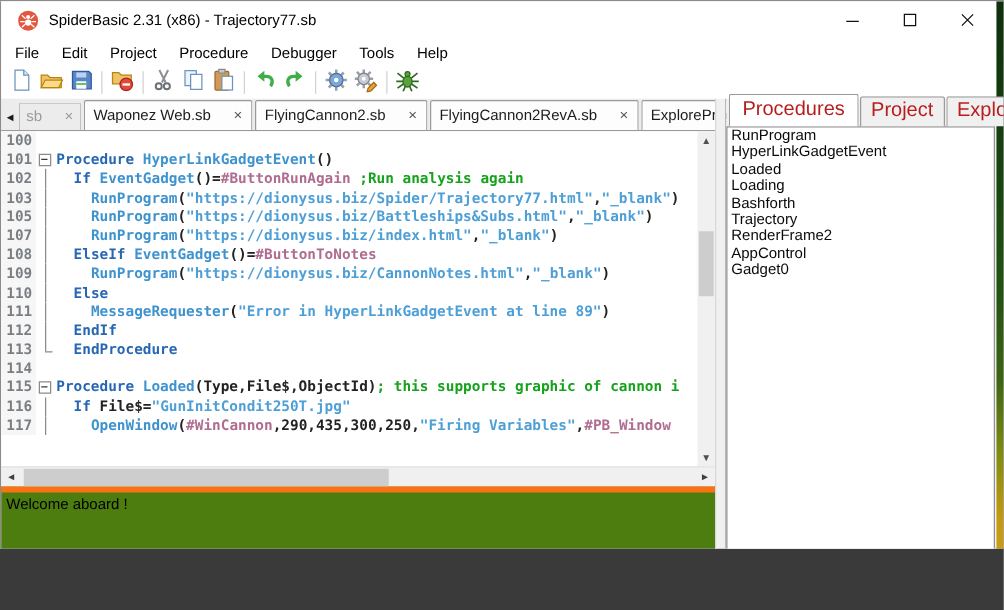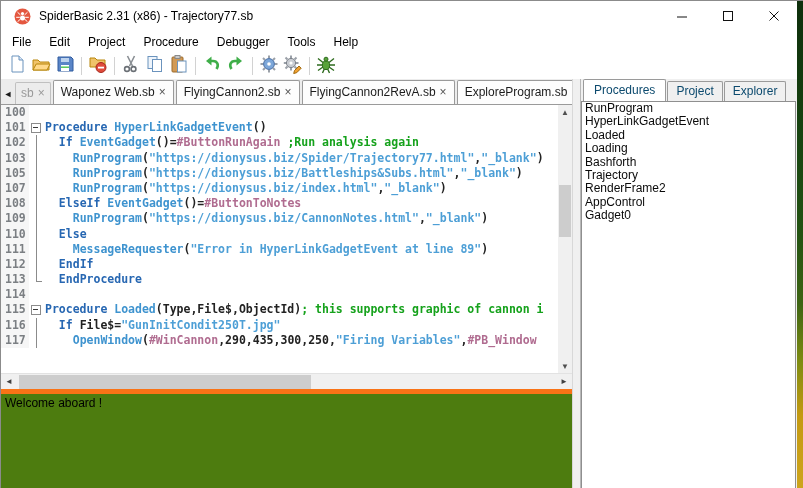--- a/index.html
+++ b/index.html
@@ -1,16 +1,16 @@
 <!DOCTYPE html>
 <html><head>
 <meta charset="utf-8">
 <style>
   html,body{margin:0;padding:0;background:#3a3a3a;}
-  .window{position:relative;width:803px;height:488px;background:#fff;overflow:hidden;
+  .window{position:relative;width:803px;height:439px;background:#fff;overflow:hidden;
           font-family:"Liberation Sans",sans-serif;border-top:1px solid #8b8b8b;box-sizing:border-box;}
   .desktop-strip{position:absolute;right:0;top:0;width:6px;height:488px;
      background:linear-gradient(180deg,#0e2f0c 0%,#174410 28%,#235312 48%,#3d6413 62%,#7e8c12 74%,#c49a12 85%,#cda51d 100%);}
   .app{position:absolute;left:0;top:0;width:797px;height:488px;display:flex;flex-direction:column;
        border-left:1px solid #8b8b8b;box-sizing:border-box;}
   
   .titlebar{height:30px;display:flex;align-items:center;background:#fff;flex:0 0 auto;}
   .app-icon{margin:0 8px 0 13px;width:17px;height:17px;flex:0 0 auto;}
   .title-text{font-size:12px;color:#000;}
   .win-controls{margin-left:auto;display:flex;height:100%;}
@@ -25,21 +25,21 @@
   
   .mainrow{flex:1;display:flex;min-height:0;}
   .left-col{width:571px;display:flex;flex-direction:column;flex:0 0 auto;}
   .splitter{width:7px;background:#f0f0f0;border-left:1px solid #d8d8d8;border-right:1px solid #b8b8b8;flex:0 0 auto;}
   .right-panel{flex:1;display:flex;flex-direction:column;background:#f0f0f0;min-width:0;}
   
   .tabbar{height:26px;background:#ececec;display:flex;align-items:flex-end;flex:0 0 auto;
           border-bottom:1px solid #9a9a9a;box-sizing:border-box;}
   .tab-scroll{width:14px;height:20px;display:flex;align-items:center;justify-content:center;
               font-size:9px;color:#1a1a1a;flex:0 0 auto;}
-  .tab{display:flex;align-items:center;gap:4px;background:#fdfdfd;border:1px solid #9a9a9a;border-bottom:none;
+  .tab{display:flex;align-items:center;gap:18px;background:#fdfdfd;border:1px solid #9a9a9a;border-bottom:none;
        border-radius:2px 2px 0 0;padding:4px 7px 5px 7px;font-size:12px;color:#1c1c1c;margin-right:2px;
        white-space:nowrap;flex:0 0 auto;}
   .tab.dim{background:#ececec;border-color:#c0c0c0;color:#9a9a9a;padding:3px 5px 4px 5px;}
   .tab .tab-close{color:#555;font-size:12px;line-height:10px;}
   .tab.dim .tab-close{color:#9a9a9a;}
   .tab-overflow{overflow:hidden;max-width:16px;}
   .tab-dd{width:18px;height:20px;display:flex;align-items:center;justify-content:center;font-size:9px;color:#555;}
   
   .editor{height:268px;display:flex;flex:0 0 auto;background:#fff;overflow:hidden;position:relative;}
   .code-area{width:557px;overflow:hidden;flex:0 0 auto;}
@@ -67,21 +67,21 @@
   .vs-thumb{position:absolute;left:1px;width:12px;top:80px;height:52px;background:#cdcdcd;}
   .hscroll{height:16px;background:#f0f0f0;display:flex;align-items:center;flex:0 0 auto;position:relative;
            border-top:1px solid #e2e2e2;box-sizing:border-box;}
   .hs-arrow{width:16px;height:16px;display:flex;align-items:center;justify-content:center;font-size:8px;color:#404040;}
   .hs-arrow.right{margin-left:auto;}
   .hs-thumb{position:absolute;left:18px;width:292px;top:1px;height:14px;background:#cdcdcd;}
   
   .log{flex:1;background:#4d7c0f;border-top:5px solid #f97316;padding:2px 4px;font-size:12px;color:#000;}
   
   .rp-tabs{height:22px;display:flex;align-items:flex-end;padding-left:2px;flex:0 0 auto;}
-  .rp-tab{font-size:12px;color:#0c4a6e;border:1px solid #9a9a9a;border-bottom:none;background:#f0f0f0;
+  .rp-tab{font-size:16px;color:#b91c1c;border:1px solid #9a9a9a;border-bottom:none;background:#f0f0f0;
           padding:2px 8px 3px 8px;border-radius:2px 2px 0 0;margin-right:1px;position:relative;}
   .rp-tab.active{background:#fff;padding:3px 10px 4px 10px;z-index:2;}
   .rp-list-wrap{flex:1;background:#fff;border:1px solid #8f8f8f;margin:0 1px 0 0;min-height:0;}
   .rp-item{font-size:12px;color:#0a0a0a;line-height:13.4px;padding-left:3px;white-space:nowrap;}
 </style>
 </head>
 <body>
 
 <div class="window">
   <div class="desktop-strip"></div>

